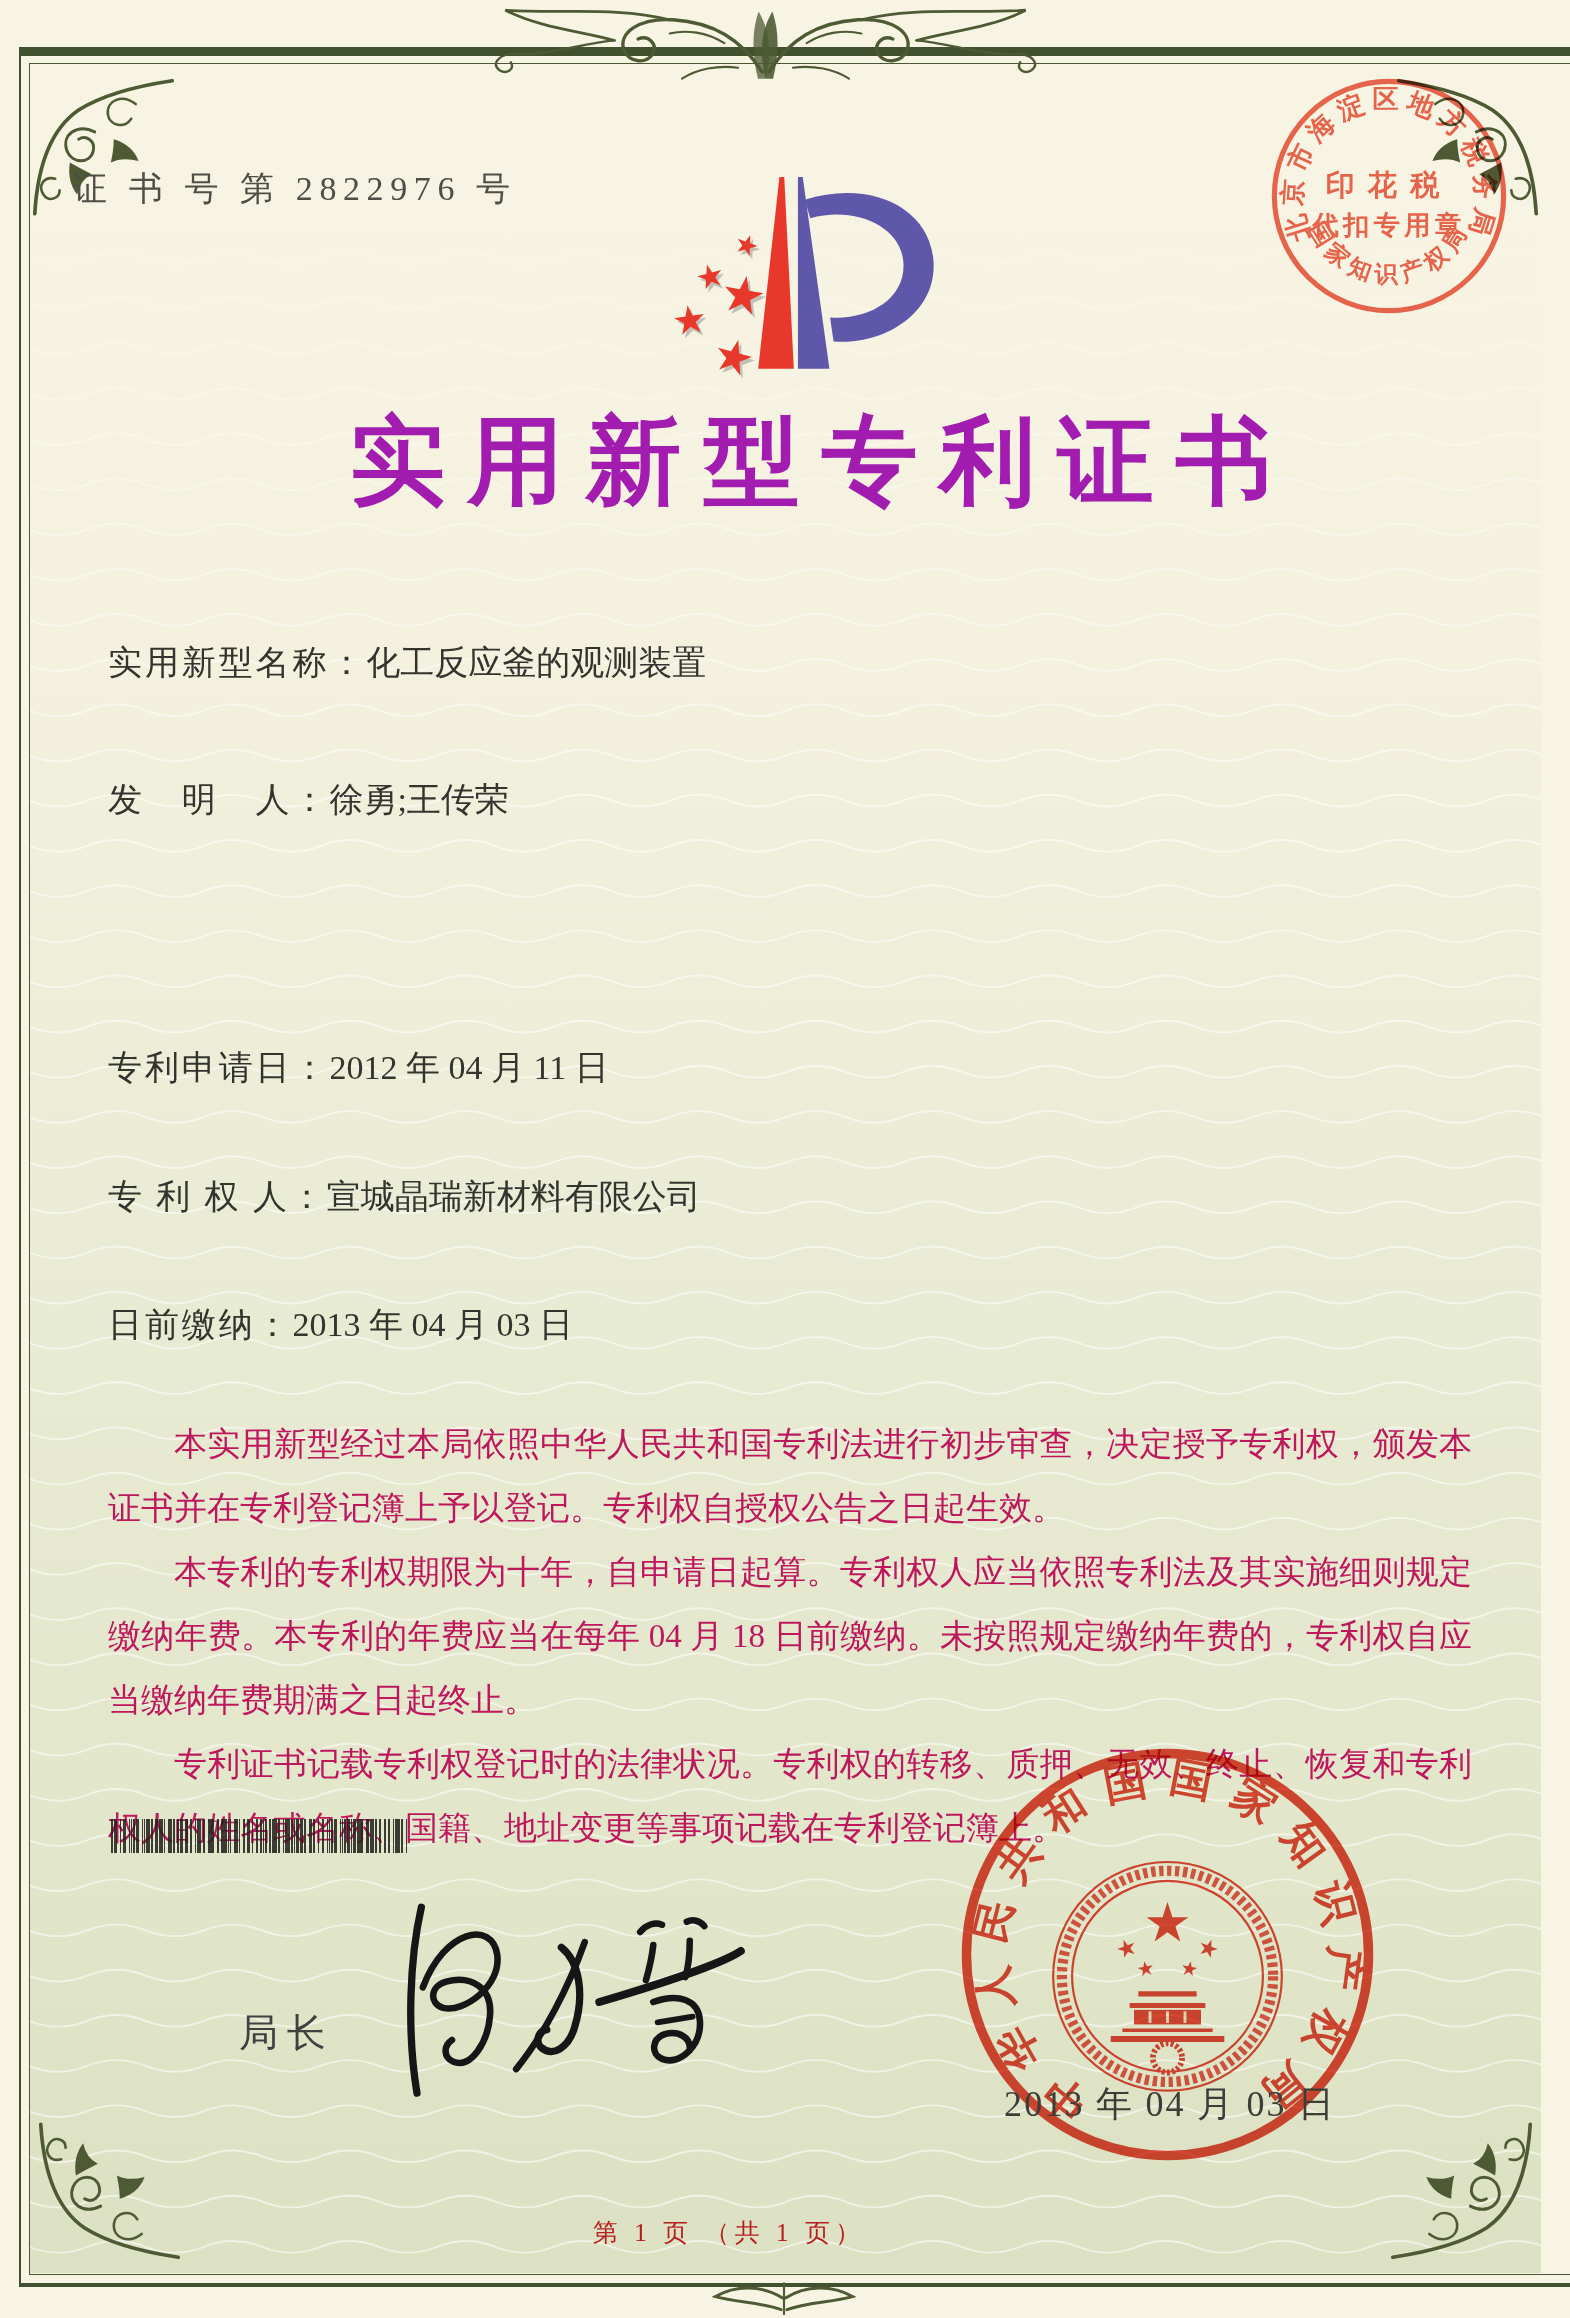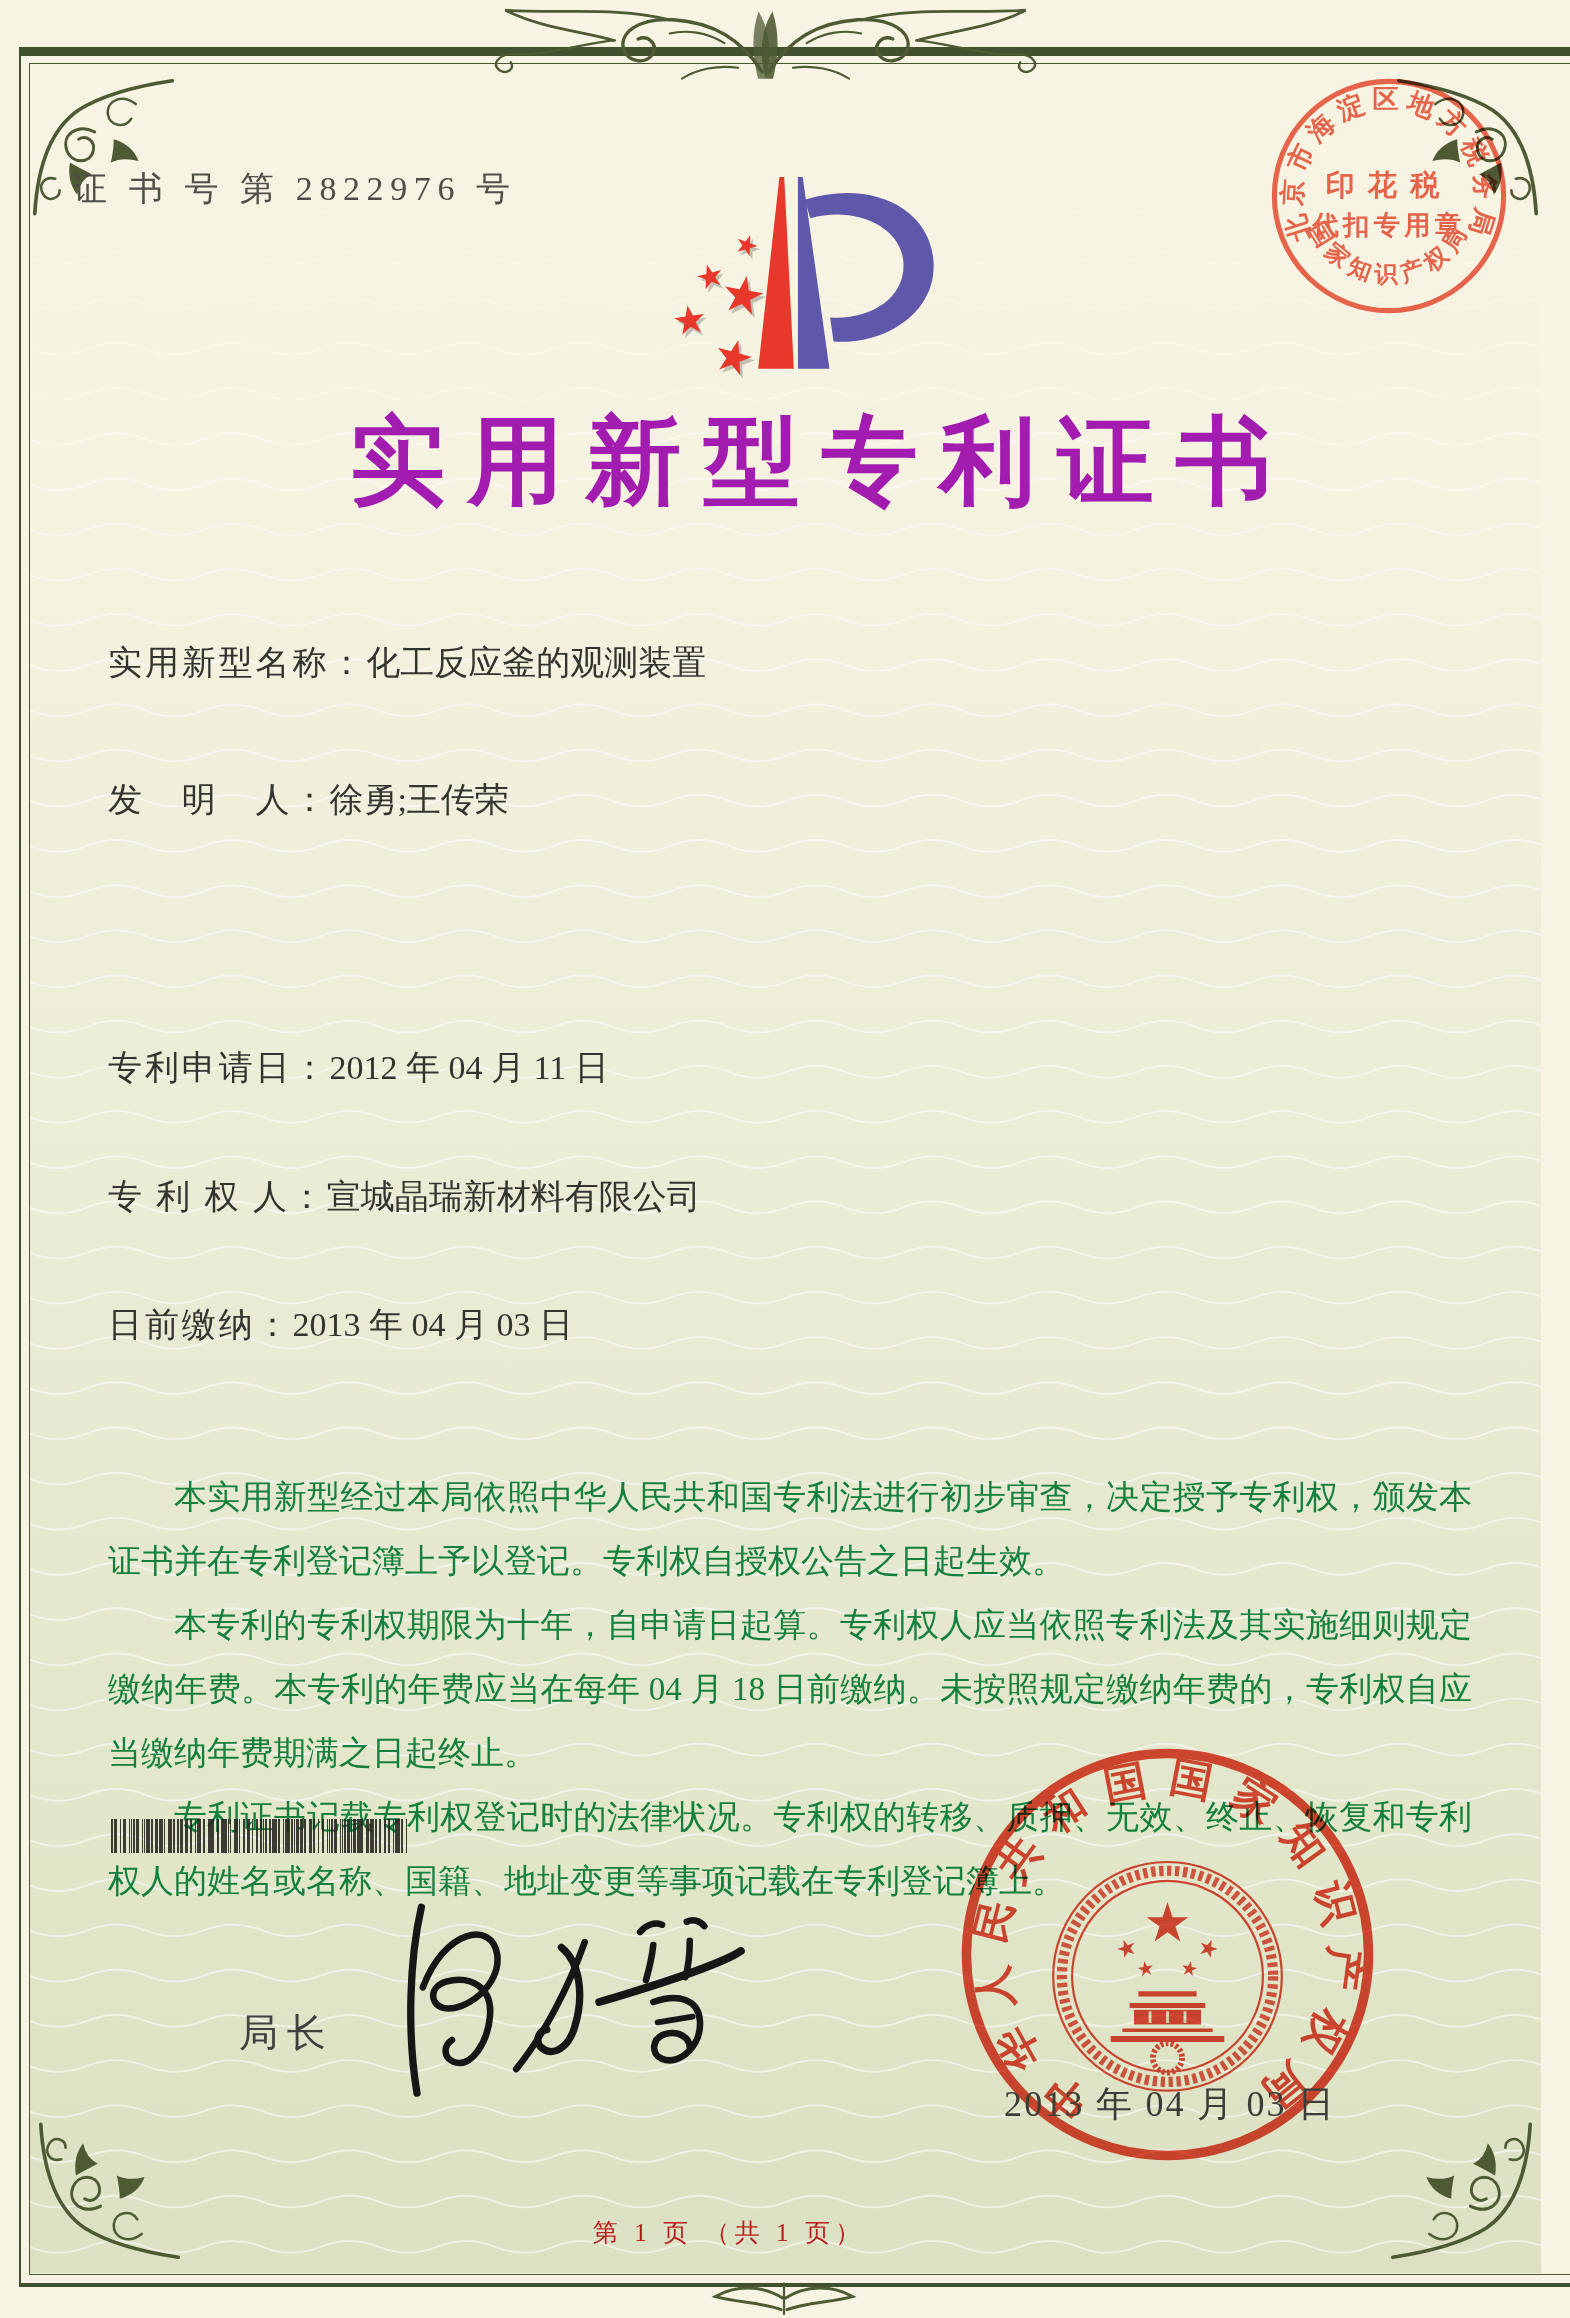--- a/index.html
+++ b/index.html
@@ -20,22 +20,22 @@
   .ornament svg{width:100%;height:100%;display:block;}
   .corner{width:155px;height:155px;}
   
   .cert-number{position:absolute;left:73px;top:166px;font-size:34px;letter-spacing:6.6px;color:#4e4e47;}
   .logo{position:absolute;left:623px;top:162px;width:343px;height:226px;}
   .logo svg{width:100%;height:100%;}
   .title{position:absolute;left:0;top:398px;width:1571px;text-align:center;font-size:96px;font-weight:600;
         letter-spacing:22px;color:#a21caf;margin-left:36px;}
   .field{position:absolute;left:108px;font-size:34px;color:#34342f;white-space:nowrap;}
   .field .lbl{letter-spacing:2.9px;}
-  .body-text{position:absolute;left:108px;top:1465px;width:1364px;font-size:33px;line-height:64px;
-        color:#15803d;text-align:justify;}
+  .body-text{position:absolute;left:108px;top:1412px;width:1364px;font-size:33px;line-height:64px;
+        color:#be185d;text-align:justify;}
   .body-text p{margin:0;text-indent:2em;}
   .barcode{position:absolute;left:111px;top:1819px;width:297px;height:34px;opacity:.88;
         background:
           repeating-linear-gradient(90deg,#24241f 0 1.5px,transparent 1.5px 4.4px),
           repeating-linear-gradient(90deg,#24241f 0 0.7px,transparent 0.7px 6.6px),
           repeating-linear-gradient(90deg,#24241f 0 2.2px,transparent 2.2px 12.4px),
           repeating-linear-gradient(90deg,transparent 0 2.9px,#24241f 2.9px 3.6px,transparent 3.6px 9.5px);}
   .director{position:absolute;left:239px;top:2006px;font-size:39px;letter-spacing:8.7px;color:#404040;}
   .sig{position:absolute;left:328px;top:1878px;width:423px;height:248px;}
   .sig svg{width:100%;height:100%;}

